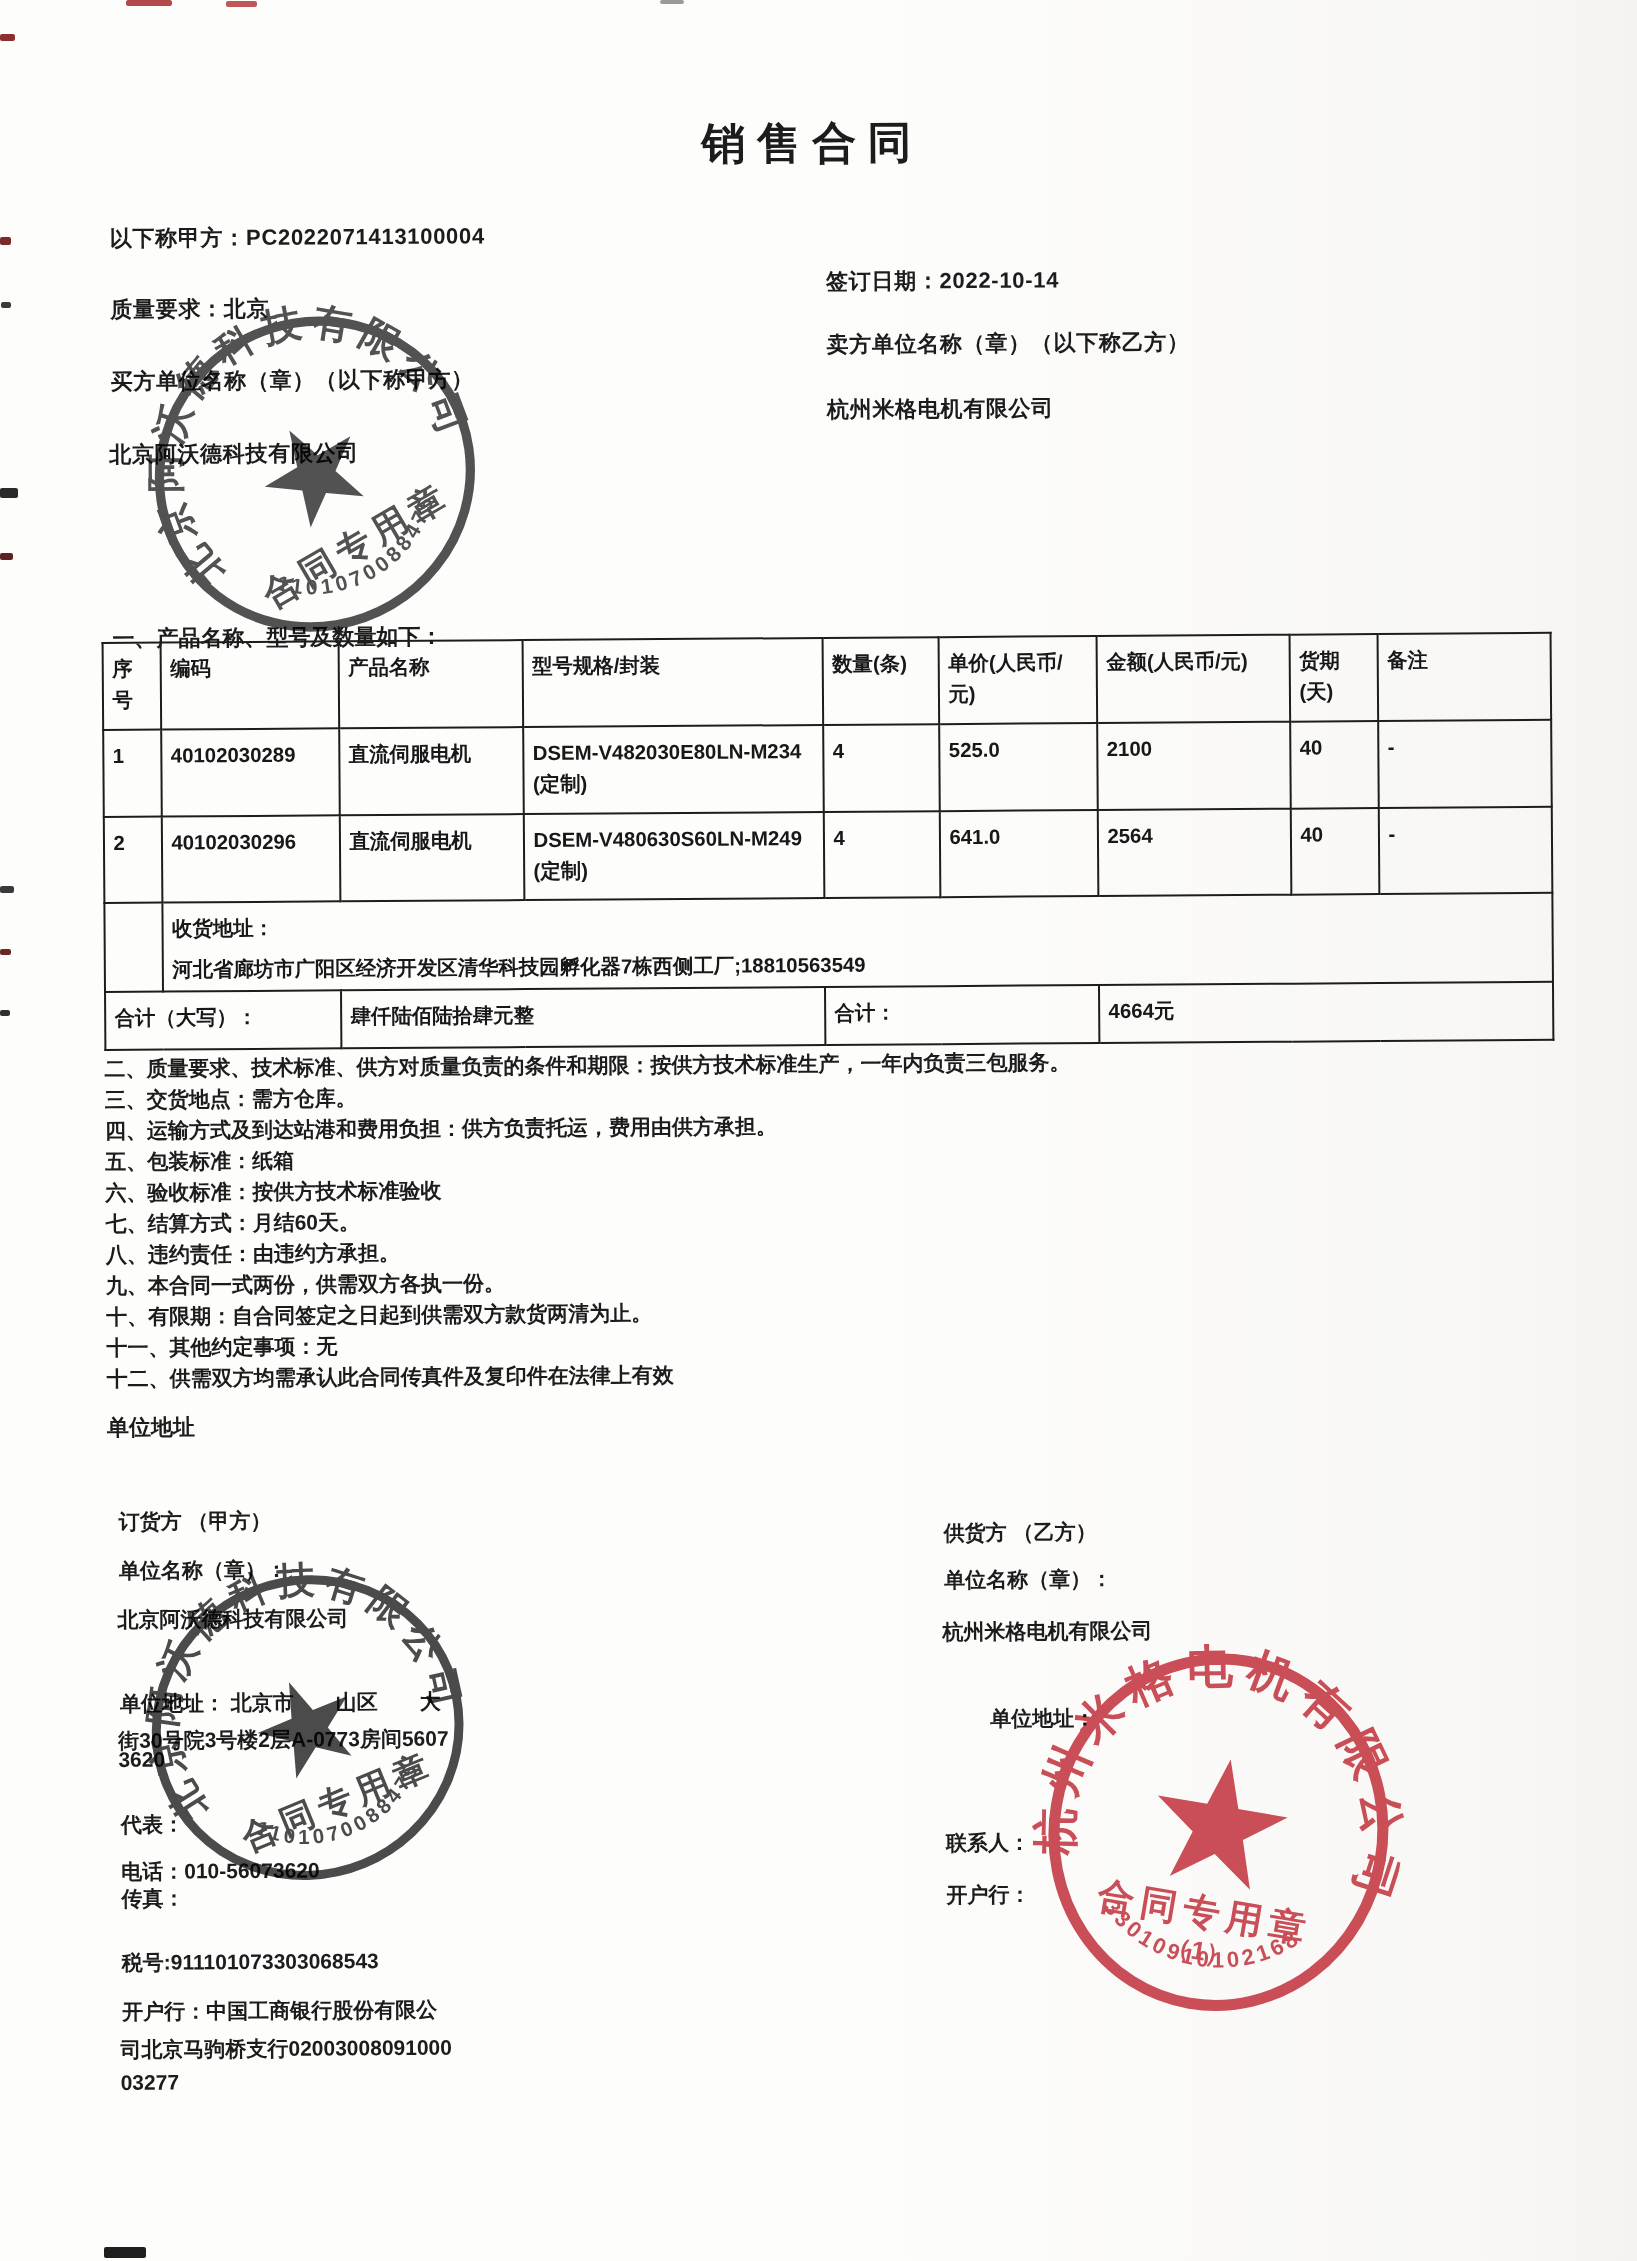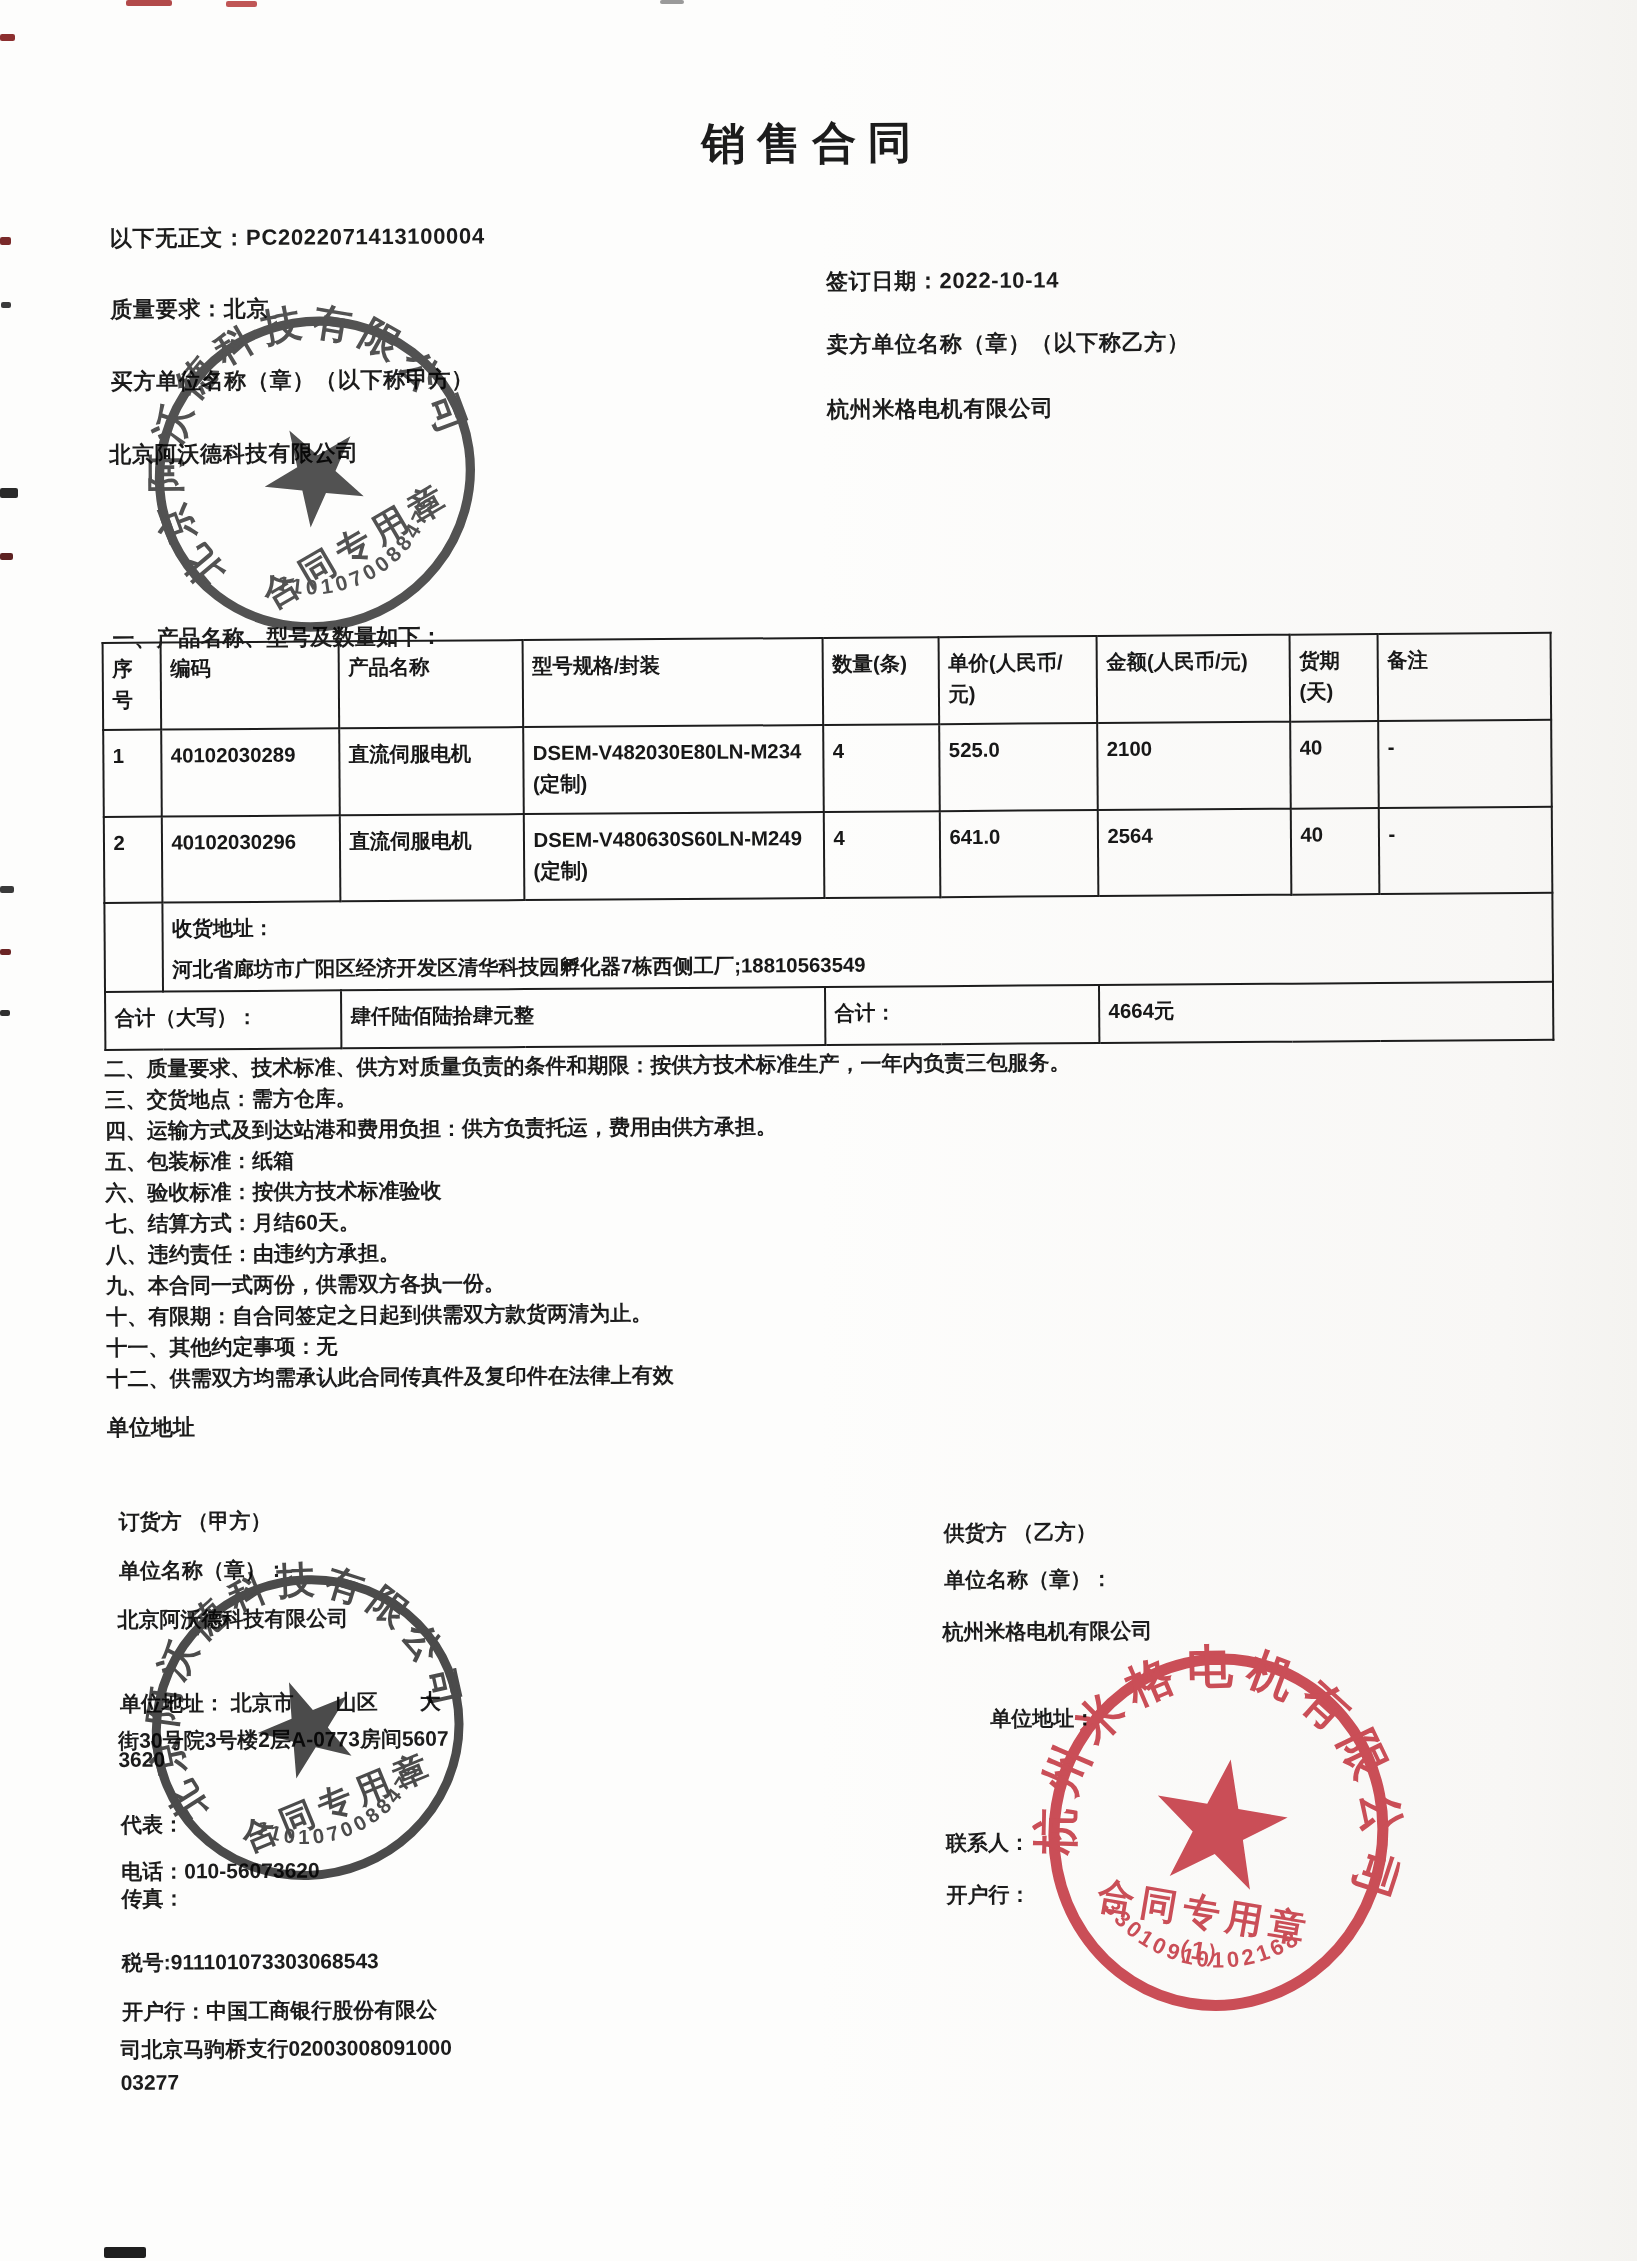--- a/index.html
+++ b/index.html
@@ -33,21 +33,21 @@
   .artifact{position:absolute;border-radius:2.1px;}
 </style>
 </head>
 <body>
 
 <div id="doc">
 
   <div class="abs title" style="top:114px;left:50%;transform:translateX(-50%);">销售合同</div>
 
   <div class="abs meta" style="left:116px;top:219px;">
-    <span>以下无正文：</span><span>PC2022071413100004</span>
+    <span>以下称甲方：</span><span>PC2022071413100004</span>
   </div>
   <div class="abs meta" style="left:116px;top:290px;">
     <span>质量要求：</span><span>北京</span>
   </div>
   <div class="abs meta" style="left:116px;top:362px;">买方单位名称（章）（以下称甲方）</div>
   <div class="abs meta" style="left:114px;top:435px;">北京阿沃德科技有限公司</div>
 
   <div class="abs meta" style="left:832px;top:267px;">
     <span>签订日期：</span><span>2022-10-14</span>
   </div>

